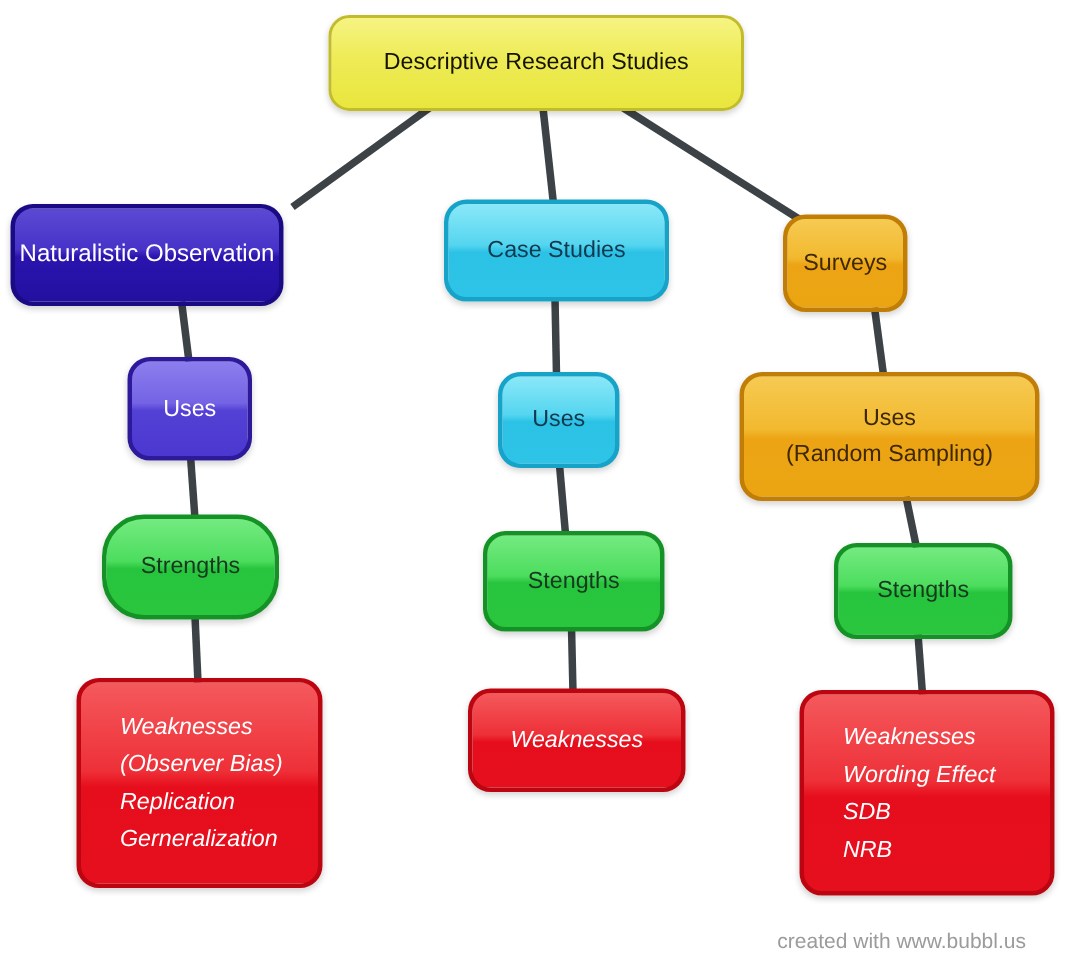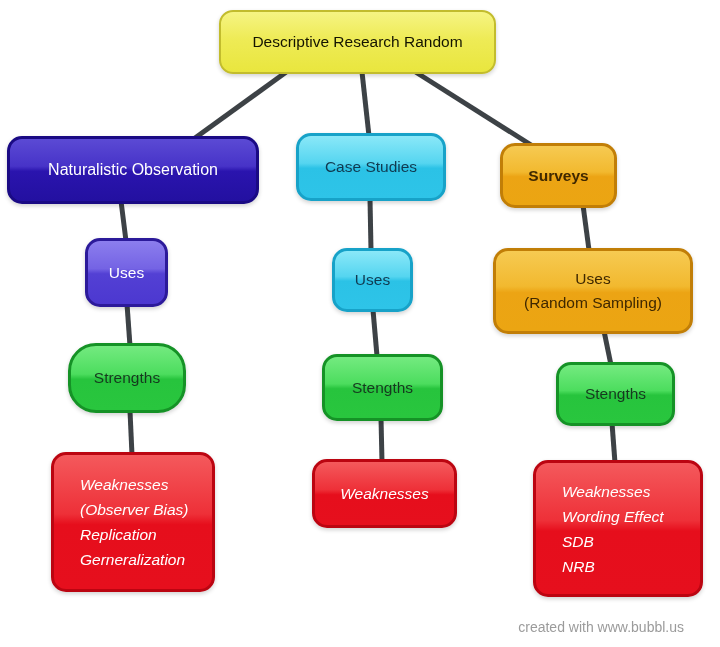--- a/index.html
+++ b/index.html
@@ -68,23 +68,23 @@
 
   .left-text {
     justify-content: flex-start;
     text-align: left;
     padding-left: 26px;
     line-height: 25px;
   }
 
   
   #n-root   { left: 219px; top: 10px;  width: 277px; height: 64px; border-radius: 14px; }
-  #n-natobs { left: 7px;   top: 136px; width: 252px; height: 68px; font-size: 16px; }
+  #n-natobs { left: 7px;   top: 136px; width: 182px; height: 68px; font-size: 16px; }
   #n-case   { left: 296px; top: 133px; width: 150px; height: 68px; }
-  #n-survey { left: 500px; top: 143px; width: 117px; height: 65px; font-weight: bold; }
+  #n-survey { left: 522px; top: 143px; width: 83px; height: 65px; }
   #n-uses1  { left: 85px;  top: 238px; width: 83px;  height: 69px; }
   #n-uses2  { left: 332px; top: 248px; width: 81px;  height: 64px; }
   #n-uses3  { left: 493px; top: 248px; width: 200px; height: 86px; }
   #n-str1   { left: 68px;  top: 343px; width: 118px; height: 70px; border-radius: 28px; }
   #n-str2   { left: 322px; top: 354px; width: 121px; height: 67px; }
   #n-str3   { left: 556px; top: 362px; width: 119px; height: 64px; }
   #n-weak1  { left: 51px;  top: 452px; width: 164px; height: 140px; }
   #n-weak2  { left: 312px; top: 459px; width: 145px; height: 69px; }
   #n-weak3  { left: 533px; top: 460px; width: 170px; height: 137px; }
 
@@ -110,21 +110,21 @@
       <line x1="130" y1="411" x2="132" y2="455"></line>
       <line x1="370" y1="199" x2="371" y2="250"></line>
       <line x1="373" y1="310" x2="377" y2="356"></line>
       <line x1="381" y1="418" x2="382" y2="462"></line>
       <line x1="583" y1="205" x2="589" y2="250"></line>
       <line x1="604" y1="331" x2="611" y2="365"></line>
       <line x1="612" y1="423" x2="615" y2="463"></line>
     </g>
   </svg>
 
-  <div id="n-root" class="node yellow">Descriptive Research Random</div>
+  <div id="n-root" class="node yellow">Descriptive Research Studies</div>
 
   <div id="n-natobs" class="node blue">Naturalistic Observation</div>
 
   <div id="n-case" class="node cyan">Case Studies</div>
 
   <div id="n-survey" class="node orange">Surveys</div>
 
   <div id="n-uses1" class="node purple">Uses</div>
 
   <div id="n-uses2" class="node cyan">Uses</div>

